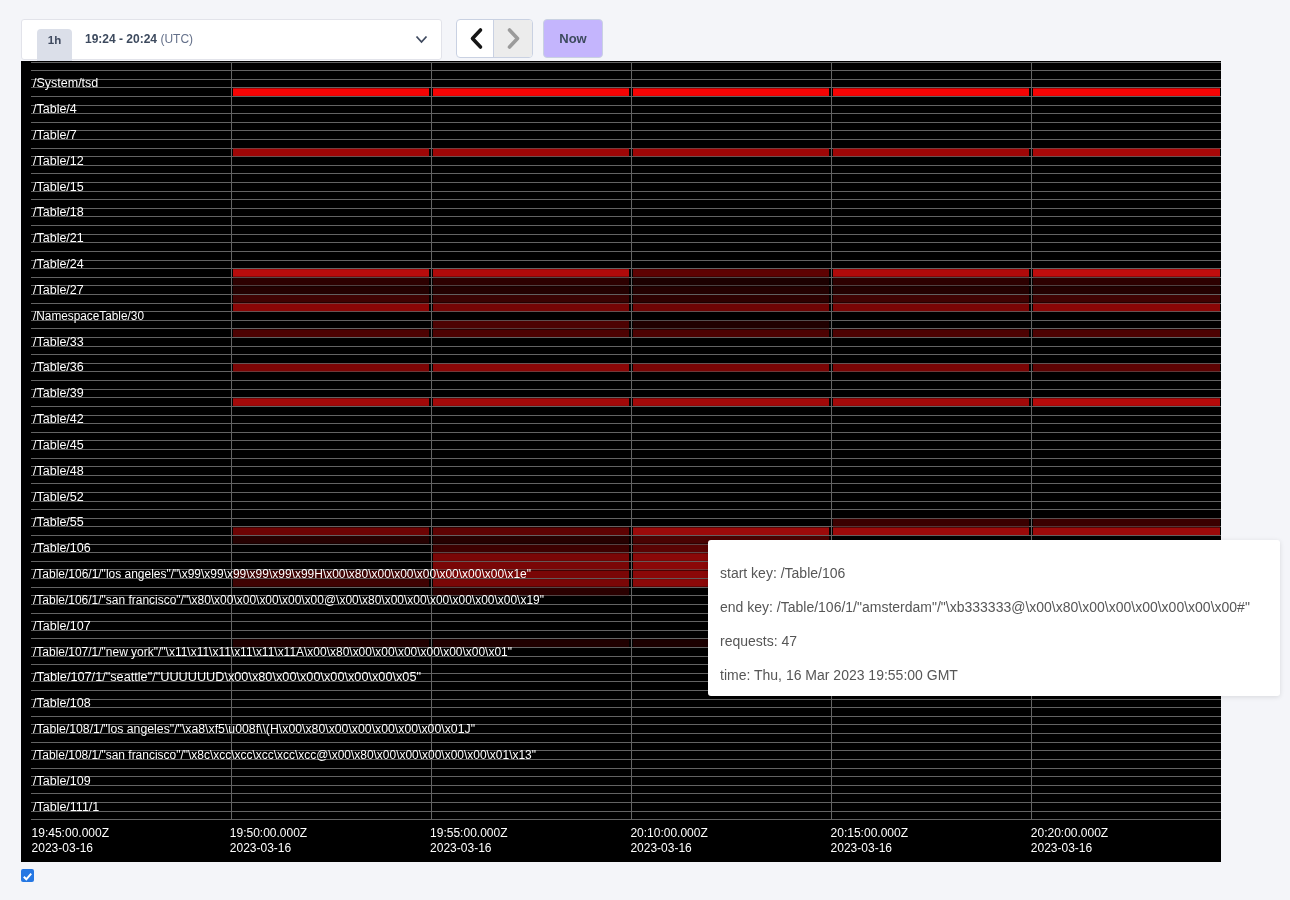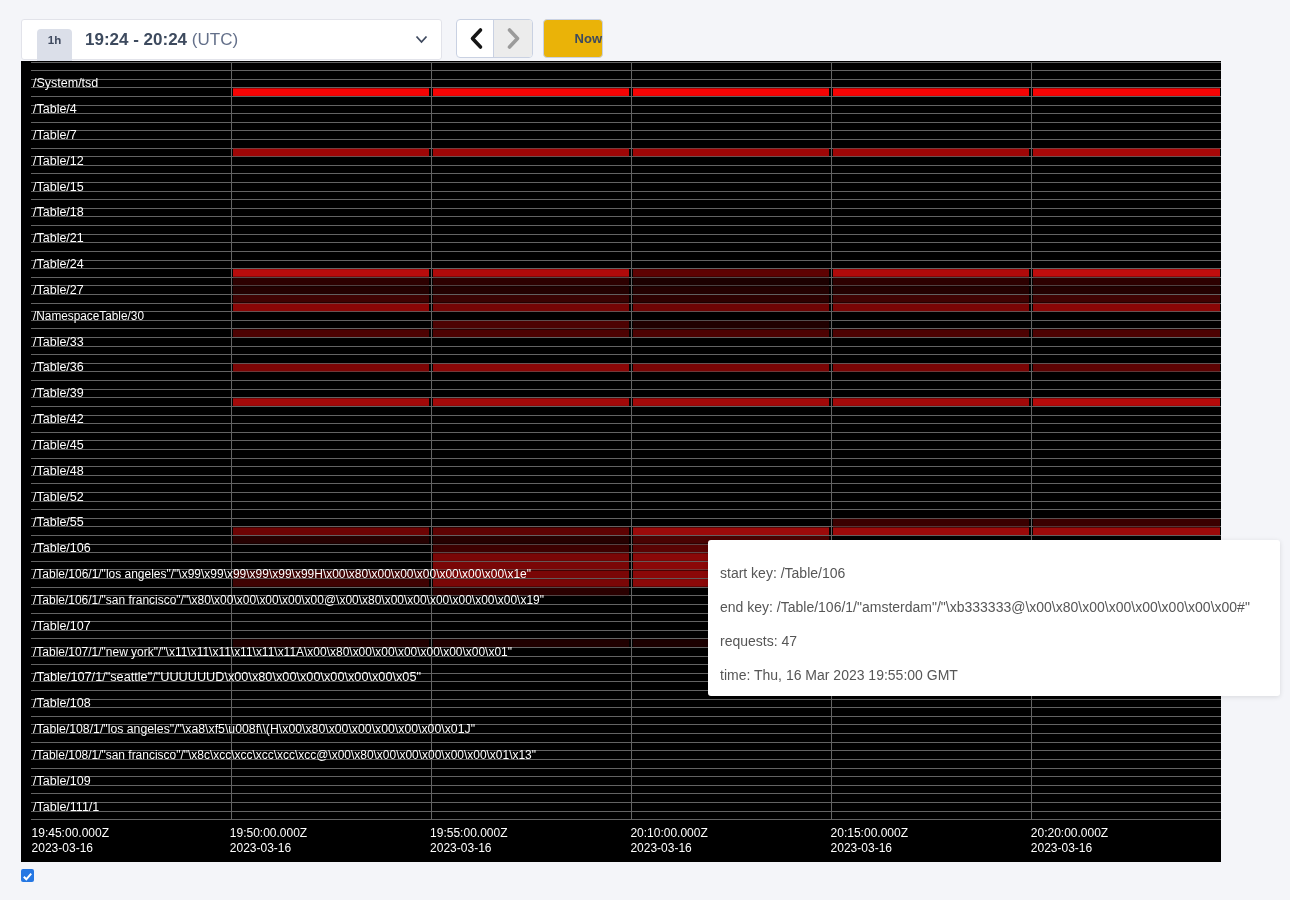--- a/index.html
+++ b/index.html
@@ -3,32 +3,32 @@
 <meta charset="utf-8">
 <style>
   html,body { margin:0; padding:0; }
   body { width:1290px; height:900px; background:#f4f5f9; position:relative; transform:translateZ(0);
          font-family:"Liberation Sans", sans-serif; overflow:hidden; }
   .selbox { position:absolute; left:21px; top:19px; width:421px; height:41px;
        background:#fff; border:1px solid #e2e3ea; border-radius:3px; box-sizing:border-box; }
   .badge { position:absolute; left:15px; top:9px; width:35px; height:38px; background:#dbdfe9;
        border-radius:4px; color:#3f4a5f; font-size:11.5px; font-weight:bold; text-align:center;
        line-height:23px; }
-  .trange { position:absolute; left:63px; top:0; height:39px; line-height:39px; font-size:17px; }
+  .trange { position:absolute; left:63px; top:0; height:39px; line-height:39px; font-size:12px; }
   .trange b { color:#3d4a5e; font-weight:bold; }
   .trange span { color:#64708a; }
   .selchev { position:absolute; right:13px; top:15px; }
   .segwrap { position:absolute; left:456px; top:19px; width:77px; height:39px;
        border:1px solid #c9d1e2; border-radius:4px; box-sizing:border-box; overflow:hidden;
        background:#fff; }
   .seg-r { position:absolute; right:0; top:0; width:38px; height:37px; background:#ececec;
        border-left:1px solid #c9d1e2; }
-  .nowbtn { position:absolute; left:543px; top:19px; width:60px; height:39px; background:#eab308;
+  .nowbtn { position:absolute; left:543px; top:19px; width:60px; height:39px; background:#c4b5fd;
        border:1px solid #c9d1e2; border-radius:4px; box-sizing:border-box; color:#3d4a5e;
-       font-size:13px; font-weight:bold; text-align:right; line-height:37px; }
+       font-size:13px; font-weight:bold; text-align:center; line-height:37px; }
   .canvas { position:absolute; left:21px; top:61px; transform:translateZ(0); will-change:transform; }
   .ln { shape-rendering:crispEdges; }
   .lbl { font-family:"Liberation Sans",sans-serif; font-size:12.5px; fill:#fff; }
   .tlbl { font-family:"Liberation Sans",sans-serif; font-size:12px; fill:#fff; }
   .tooltip { position:absolute; left:708px; top:540px; width:572px; height:156px; background:#fff;
        border-radius:3px; box-shadow:0 1px 5px rgba(0,0,0,0.12); box-sizing:border-box;
        padding:16px 12px; font-size:14px; color:#565656; }
   .tooltip div { line-height:34px; white-space:nowrap; }
   .cbrow { position:absolute; left:21px; top:868px; height:14px; }
   .cbox { position:absolute; left:0; top:1px; width:13px; height:13px; background:#2577e3;

